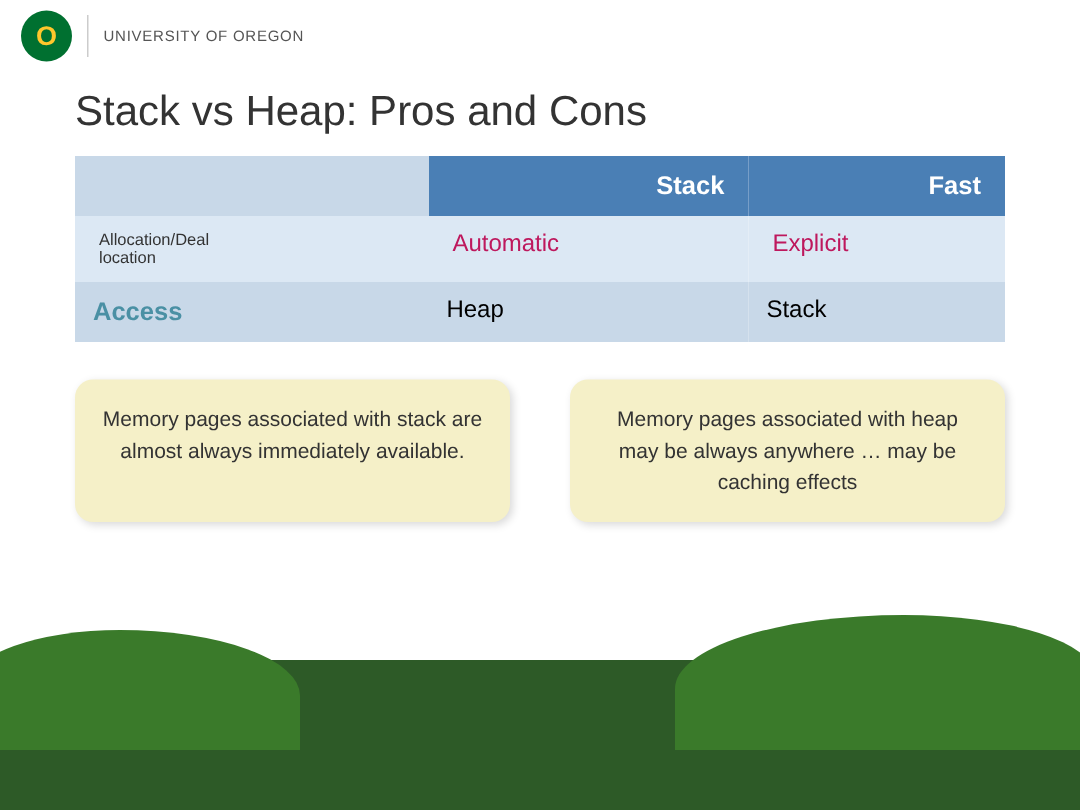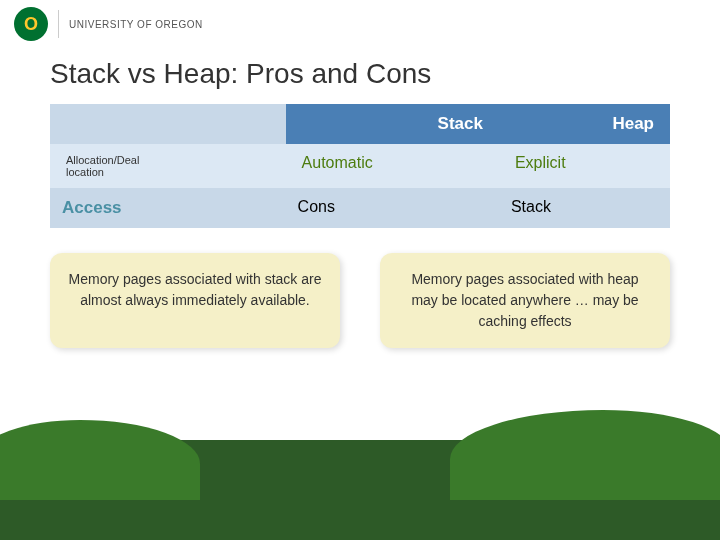--- a/index.html
+++ b/index.html
@@ -86,21 +86,21 @@
     }
 
     .comparison-table td {
       padding: 10px 16px;
       font-size: 16px;
       vertical-align: top;
     }
 
     .row-alloc td {
       background: #dce8f4;
-      color: #4d7c0f;
+      color: #be185d;
     }
 
     .row-alloc td:first-child {
       color: #333333;
       font-size: 11px;
     }
 
     .row-access td {
       background: #c8d8e8;
       padding-left: 12px;
@@ -176,40 +176,40 @@
 </div>
 
 <div class="main-content">
   <h1 class="page-title">Stack vs Heap: Pros and Cons</h1>
 
   <table class="comparison-table">
     <thead>
       <tr>
         <th></th>
         <th>Stack</th>
-        <th>Heap</th>
+        <th>Fast</th>
       </tr>
     </thead>
     <tbody>
       <tr class="row-alloc">
         <td style="white-space: pre-line;">Allocation/Deal
 location</td>
         <td>Automatic</td>
         <td>Explicit</td>
       </tr>
       <tr class="row-access">
         <td>Access</td>
-        <td>Cons</td>
+        <td>Heap</td>
         <td>Stack</td>
       </tr>
     </tbody>
   </table>
 
   <div class="bottom-section">
     <div class="card">Memory pages associated with stack are almost always immediately available.</div>
-    <div class="card">Memory pages associated with heap may be located anywhere … may be caching effects</div>
+    <div class="card">Memory pages associated with heap may be always anywhere … may be caching effects</div>
   </div>
 </div>
 
 <div class="landscape-bg">
   <div class="landscape-hill"></div>
   <div class="landscape-hill2"></div>
 </div>
 
 </body></html>

